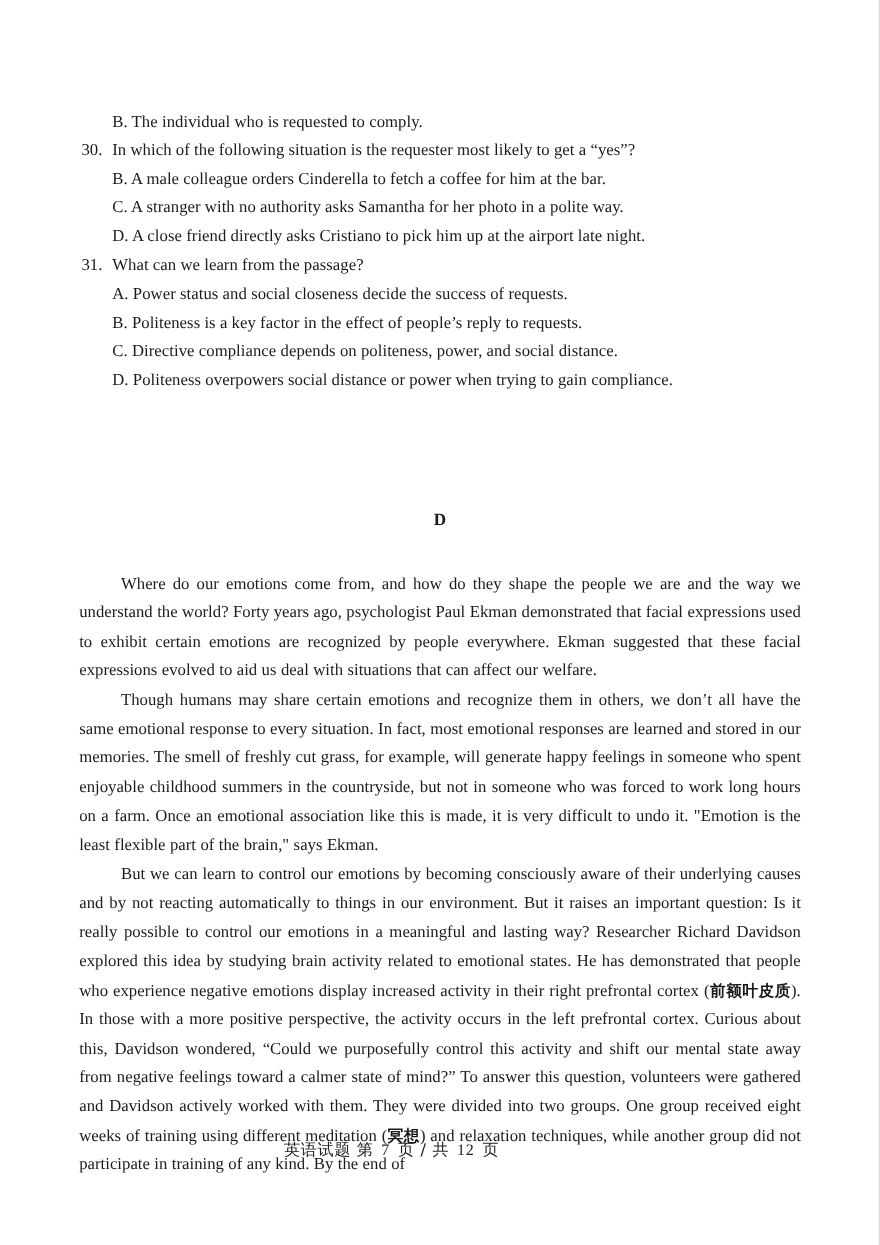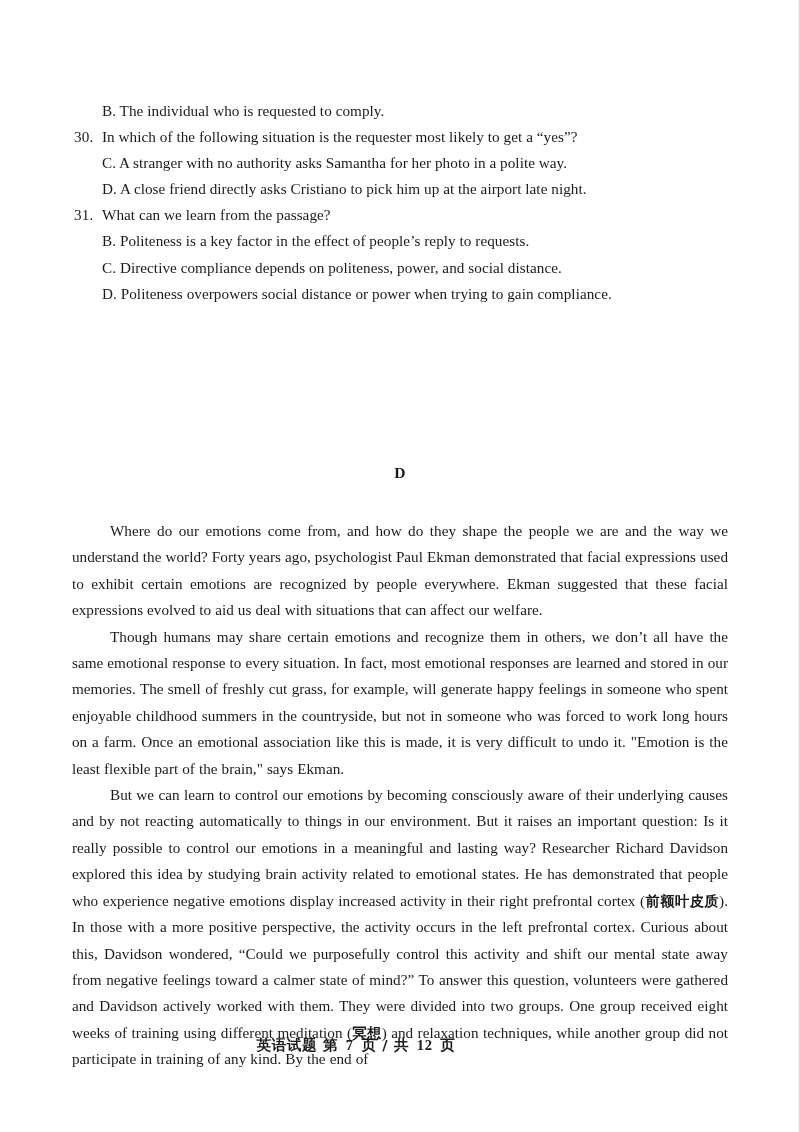--- a/index.html
+++ b/index.html
@@ -111,21 +111,21 @@
   }
 
   
   .footer {
     position: absolute;
     left: 0;
     top: 1036px;
     width: 712px;
     text-align: center;
     font-size: 14.6px;
-    font-weight: bold;
+    font-weight: normal;
     font-family: "DejaVu Sans", "Liberation Sans", sans-serif;
     letter-spacing: .6px;
     color: #1c1c1c;
   }
   .footer .fnum {
     font-family: "Liberation Serif", "DejaVu Serif", serif;
     padding: 0 2px;
   }
 </style>
 </head>
@@ -140,31 +140,39 @@
     <div class="opt-row">
       <span>B.</span>
       <span>The individual who is requested to comply.</span>
     </div>
 
     <div class="q-row">
       <span class="q-num">30.</span>
       <span class="q-text">In which of the following situation is the requester most likely to get a “yes”?</span>
     </div>
     <div class="opt-row">
+      <span>B.</span>
+      <span>A male colleague orders Cinderella to fetch a coffee for him at the bar.</span>
+    </div>
+    <div class="opt-row">
       <span>C.</span>
       <span>A stranger with no authority asks Samantha for her photo in a polite way.</span>
     </div>
     <div class="opt-row">
       <span>D.</span>
       <span>A close friend directly asks Cristiano to pick him up at the airport late night.</span>
     </div>
 
     <div class="q-row">
       <span class="q-num">31.</span>
       <span class="q-text">What can we learn from the passage?</span>
+    </div>
+    <div class="opt-row">
+      <span>A.</span>
+      <span>Power status and social closeness decide the success of requests.</span>
     </div>
     <div class="opt-row">
       <span>B.</span>
       <span>Politeness is a key factor in the effect of people’s reply to requests.</span>
     </div>
     <div class="opt-row">
       <span>C.</span>
       <span>Directive compliance depends on politeness, power, and social distance.</span>
     </div>
     <div class="opt-row">

